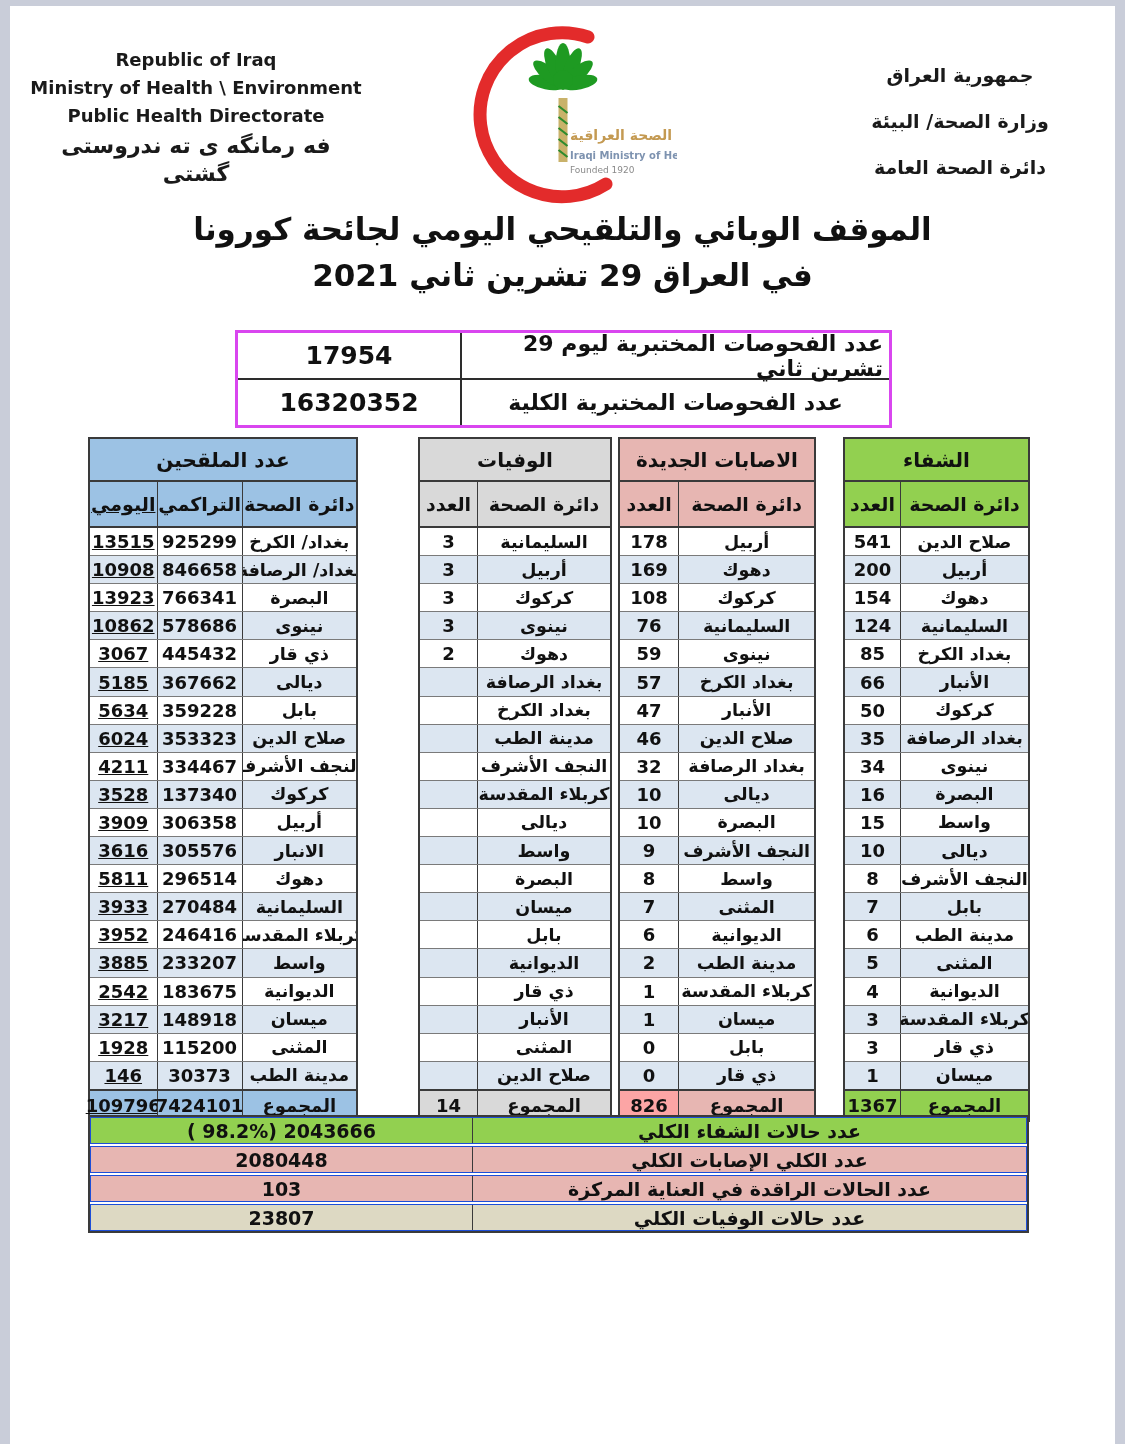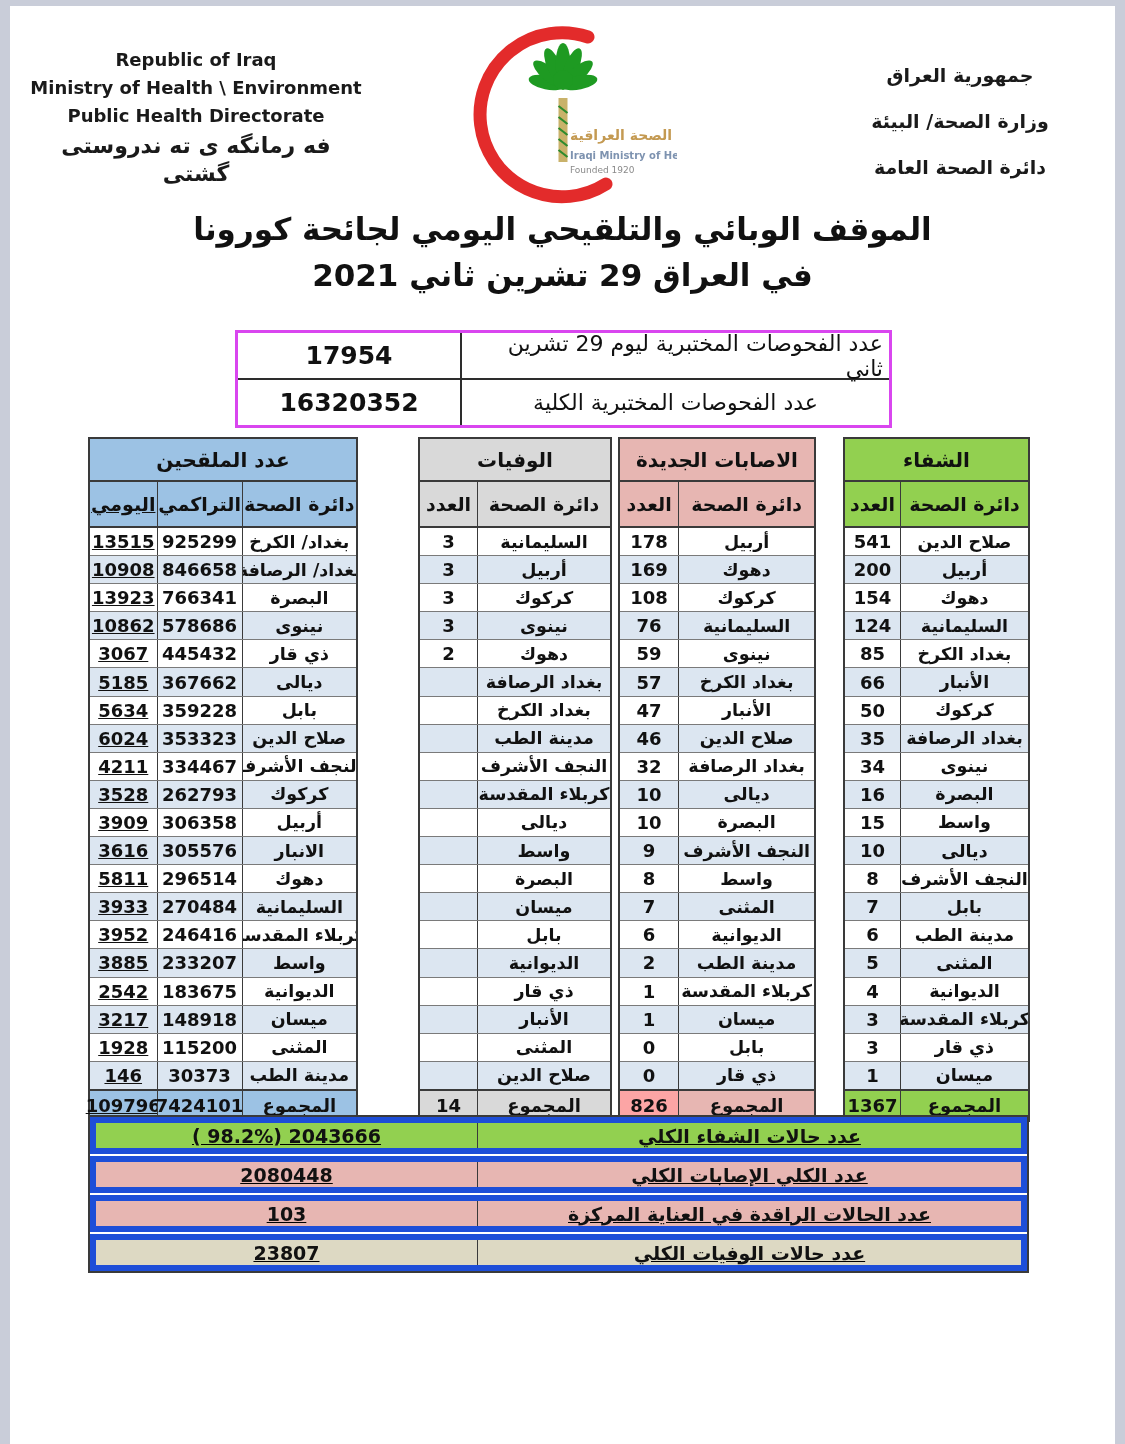--- a/index.html
+++ b/index.html
@@ -38,21 +38,21 @@
   }
   .trow2{display:flex;height:45px;align-items:stretch;}
   .trow2 + .trow2{border-top:2px solid #2d2d2d;}
   .tval{
     width:222px;border-right:2px solid #2d2d2d;
     display:flex;align-items:center;justify-content:center;
     font-weight:bold;font-size:25px;color:#111;
   }
   .tlab{
     flex:1;direction:rtl;display:flex;align-items:center;justify-content:center;
-    font-weight:normal;font-size:22px;color:#111;padding:0 6px;
+    font-weight:bold;font-size:22px;color:#111;padding:0 6px;
   }
   
   .dtable{
     position:absolute;top:431px;border:2px solid #3a3a3a;background:#fff;
     box-sizing:border-box;color:#111;
   }
   .t-vaccinated{left:78px;width:270px;}
   .t-deaths{left:408px;width:194px;}
   .t-infections{left:608px;width:198px;}
   .t-recovery{left:833px;width:187px;}
@@ -79,23 +79,22 @@
   
   .c1{width:25%;text-decoration:underline;}
   .c2{width:32%;border-left:1.5px solid #3a3a3a;}
   .c3{width:43%;border-left:1.5px solid #3a3a3a;}
   
   .summary{
     position:absolute;left:78px;top:1109px;width:941px;
     border:2px solid #3a3a3a;background:#fff;box-sizing:border-box;padding:0;
   }
   .srow{
-    display:flex;height:25px;border:6px solid #1d4ed8;margin-bottom:2px;
+    display:flex;height:25px;border:1px solid #1d4ed8;margin-bottom:2px;
     box-sizing:content-box;
-    text-decoration:underline;
   }
   .srow:last-child{margin-bottom:0;}
   .sval{
     width:382px;border-right:1.5px solid #3a3a3a;direction:ltr;
     display:flex;align-items:center;justify-content:center;
     font-weight:bold;font-size:19px;color:#111;
   }
   .slab{
     flex:1;direction:rtl;display:flex;align-items:center;justify-content:center;
     font-weight:bold;font-size:19px;color:#111;
@@ -220,21 +219,21 @@
           <div class="cell num c2">353323</div>
           <div class="cell name c3">صلاح الدين</div>
         </div>
         <div class="trow">
           <div class="cell num c1">4211</div>
           <div class="cell num c2">334467</div>
           <div class="cell name c3">النجف الأشرف</div>
         </div>
         <div class="trow stripe">
           <div class="cell num c1">3528</div>
-          <div class="cell num c2">262793</div>
+          <div class="cell num c2">137340</div>
           <div class="cell name c3">كركوك</div>
         </div>
         <div class="trow">
           <div class="cell num c1">3909</div>
           <div class="cell num c2">306358</div>
           <div class="cell name c3">أربيل</div>
         </div>
         <div class="trow stripe">
           <div class="cell num c1">3616</div>
           <div class="cell num c2">305576</div>

